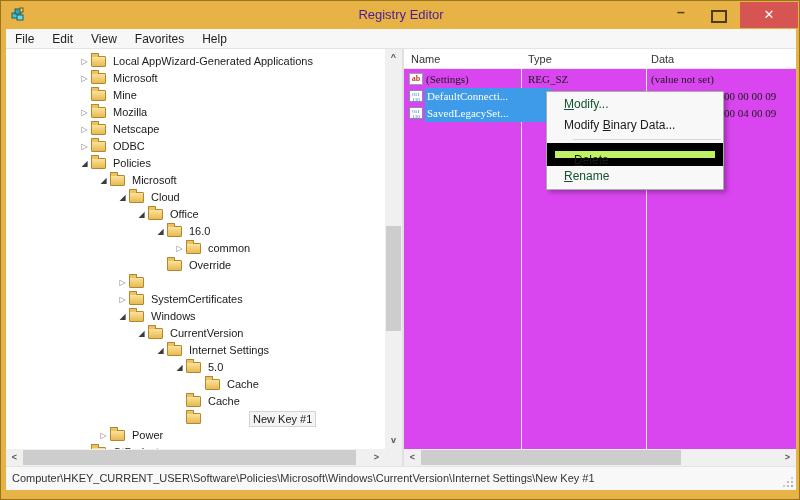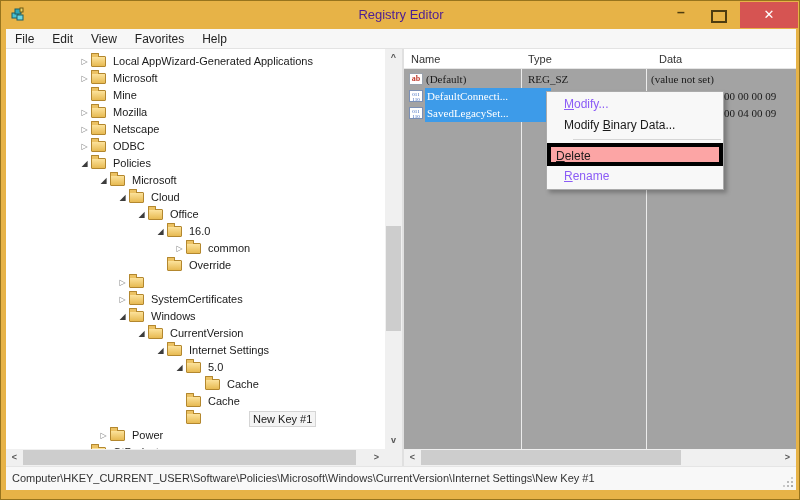--- a/index.html
+++ b/index.html
@@ -14,21 +14,21 @@
   #ctl-max{right:72px;top:9px;width:12px;height:9px;border:2px solid #4d3c10;background:transparent;}
   #ctl-close{right:1px;top:1px;width:58px;height:26px;background:#d65452;color:#fff;text-align:center;line-height:26px;font-size:13px;}
 
   
   #menubar{position:absolute;left:5px;top:28px;width:790px;height:20px;background:#f7f7f7;border-bottom:1px solid #e3e3e3;box-sizing:border-box;display:flex;align-items:center;font-size:12px;color:#222;}
   .menu-item{padding:0 9px;height:20px;line-height:20px;}
 
   
   #leftpane{position:absolute;left:5px;top:48px;width:396px;height:417px;background:#fff;}
   #divider{position:absolute;left:401px;top:48px;width:2px;height:417px;background:#e0e0e0;}
-  #rightpane{position:absolute;left:403px;top:48px;width:392px;height:417px;background:#a3a3a3;}
+  #rightpane{position:absolute;left:403px;top:48px;width:392px;height:417px;background:#d946ef;}
 
   
   #tree{position:absolute;left:0;top:0;width:379px;height:400px;overflow:hidden;}
   .trow{height:17px;line-height:17px;white-space:nowrap;display:flex;align-items:center;}
   .exp{display:inline-block;width:13px;flex:0 0 13px;font-size:8px;text-align:center;color:#7f7f7f;}
   .exp.e{color:#3c3c3c;}
   .fold{display:inline-block;position:relative;width:15px;height:11px;flex:0 0 15px;margin-right:4px;background:linear-gradient(180deg,#fce29b,#e7ba52);border:1px solid #b3872e;border-radius:1px;box-sizing:border-box;}
   .fold::before{content:"";position:absolute;left:-1px;top:-4px;width:6px;height:3px;background:#ecc263;border:1px solid #b3872e;border-bottom:none;border-radius:1px 1px 0 0;}
   .tlbl{padding:0 3px;text-align:right;}
   .trow.sel .tlbl{background:#f4f4f4;border:1px solid #d5d5d5;line-height:14px;margin-left:44px;}
@@ -44,39 +44,39 @@
   #lh .lt{left:0;top:0;} #lh .rt{right:0;top:0;}
   #lh .sb-thumb{top:1px;height:15px;left:17px;width:333px;}
   #lcorner{left:379px;top:400px;width:17px;height:17px;}
   #rh{left:0;top:400px;width:392px;height:17px;}
   #rh .lt{left:0;top:0;} #rh .rt{right:0;top:0;}
   #rh .sb-thumb{top:1px;height:15px;left:17px;width:260px;}
 
   
   #listhead{position:absolute;left:0;top:0;width:392px;height:20px;border-bottom:1px solid #e5e5e5;box-sizing:border-box;background:#fff;}
   .col-h{position:absolute;top:0;height:20px;line-height:20px;color:#333;}
-  #col-name{left:7px;} #col-type{left:124px;} #col-data{left:255px;}
+  #col-name{left:7px;} #col-type{left:124px;} #col-data{left:247px;}
   .vline{position:absolute;top:0;width:1px;height:400px;background:#ececec;}
   #vl1{left:117px;} #vl2{left:242px;}
   .lrow{position:absolute;left:0;width:392px;height:17px;line-height:17px;white-space:nowrap;font-family:Liberation Serif, serif;}
   #lrow0{top:22px;} #lrow1{top:39px;} #lrow2{top:56px;}
   .lic{position:absolute;left:5px;top:2px;width:14px;height:12px;border:1px solid #9aa2ad;box-sizing:border-box;background:#fff;text-align:center;}
   .lic.str{font-size:8px;font-weight:bold;color:#c0392b;line-height:10px;}
   .lic.bin{font-size:5px;line-height:5px;letter-spacing:0;color:#2a5bb8;border-color:#7a8fb5;white-space:pre;padding-top:1px;}
   .cell-name{position:absolute;left:22px;top:0;}
   .lrow.sel .cell-name{left:21px;background:#3d9be9;color:#fff;width:124px;padding-left:2px;}
   .cell-type{position:absolute;left:124px;top:0;}
   .cell-data{position:absolute;left:247px;top:0;}
   .cell-data.shift{left:320px;}
 
   
   #ctxmenu{position:absolute;left:545px;top:90px;width:178px;background:#f8f8f8;border:1px solid #ababab;box-shadow:3px 3px 4px rgba(0,0,0,.25);z-index:10;font-size:12px;color:#1a1a1a;padding:2px 0;box-sizing:border-box;}
   .mi{height:21px;line-height:21px;padding-left:17px;}
-  .mi.disabled{color:#8b5cf6;}
-  .mi.hl{background:#fca5a5;border:4px solid #000000;box-sizing:border-box;height:23px;line-height:19px;padding-left:5px;}
+  .mi.disabled{color:#14532d;}
+  .mi.hl{background:#bef264;border:8px solid #000000;box-sizing:border-box;height:23px;line-height:19px;padding-left:19px;}
   .msep{height:1px;background:#d6d6d6;margin:3px 2px 3px 26px;}
   .mn{text-decoration:underline;}
 
   
   #statusbar{position:absolute;left:5px;top:465px;width:790px;height:24px;background:#f8f8f8;border-top:1px solid #e5e5e5;box-sizing:border-box;line-height:23px;padding-left:6px;color:#333;overflow:hidden;}
   #grip{position:absolute;right:1px;bottom:1px;width:12px;height:12px;background:
     linear-gradient(135deg,transparent 50%,transparent 50%);}
   #grip::before{content:"";position:absolute;right:2px;bottom:2px;width:2px;height:2px;background:#aaa;
     box-shadow:-4px 0 0 #bbb,0 -4px 0 #bbb,-8px 0 0 #ccc,0 -8px 0 #ccc,-4px -4px 0 #bbb;}
 </style>
@@ -247,21 +247,21 @@
   <div id="rightpane">
     <div class="vline" id="vl1"></div>
     <div class="vline" id="vl2"></div>
     <div id="listhead">
       <div class="col-h" id="col-name">Name</div>
       <div class="col-h" id="col-type">Type</div>
       <div class="col-h" id="col-data">Data</div>
     </div>
     <div class="lrow" id="lrow0">
       <span class="lic str">ab</span>
-      <span class="cell-name">(Default)</span>
+      <span class="cell-name">(Settings)</span>
       <span class="cell-type">REG_SZ</span>
       <span class="cell-data">(value not set)</span>
     </div>
     <div class="lrow sel" id="lrow1">
       <span class="lic bin">011
 110</span>
       <span class="cell-name">DefaultConnecti...</span>
       <span class="cell-type"></span>
       <span class="cell-data shift">00 00 00 09</span>
     </div>

